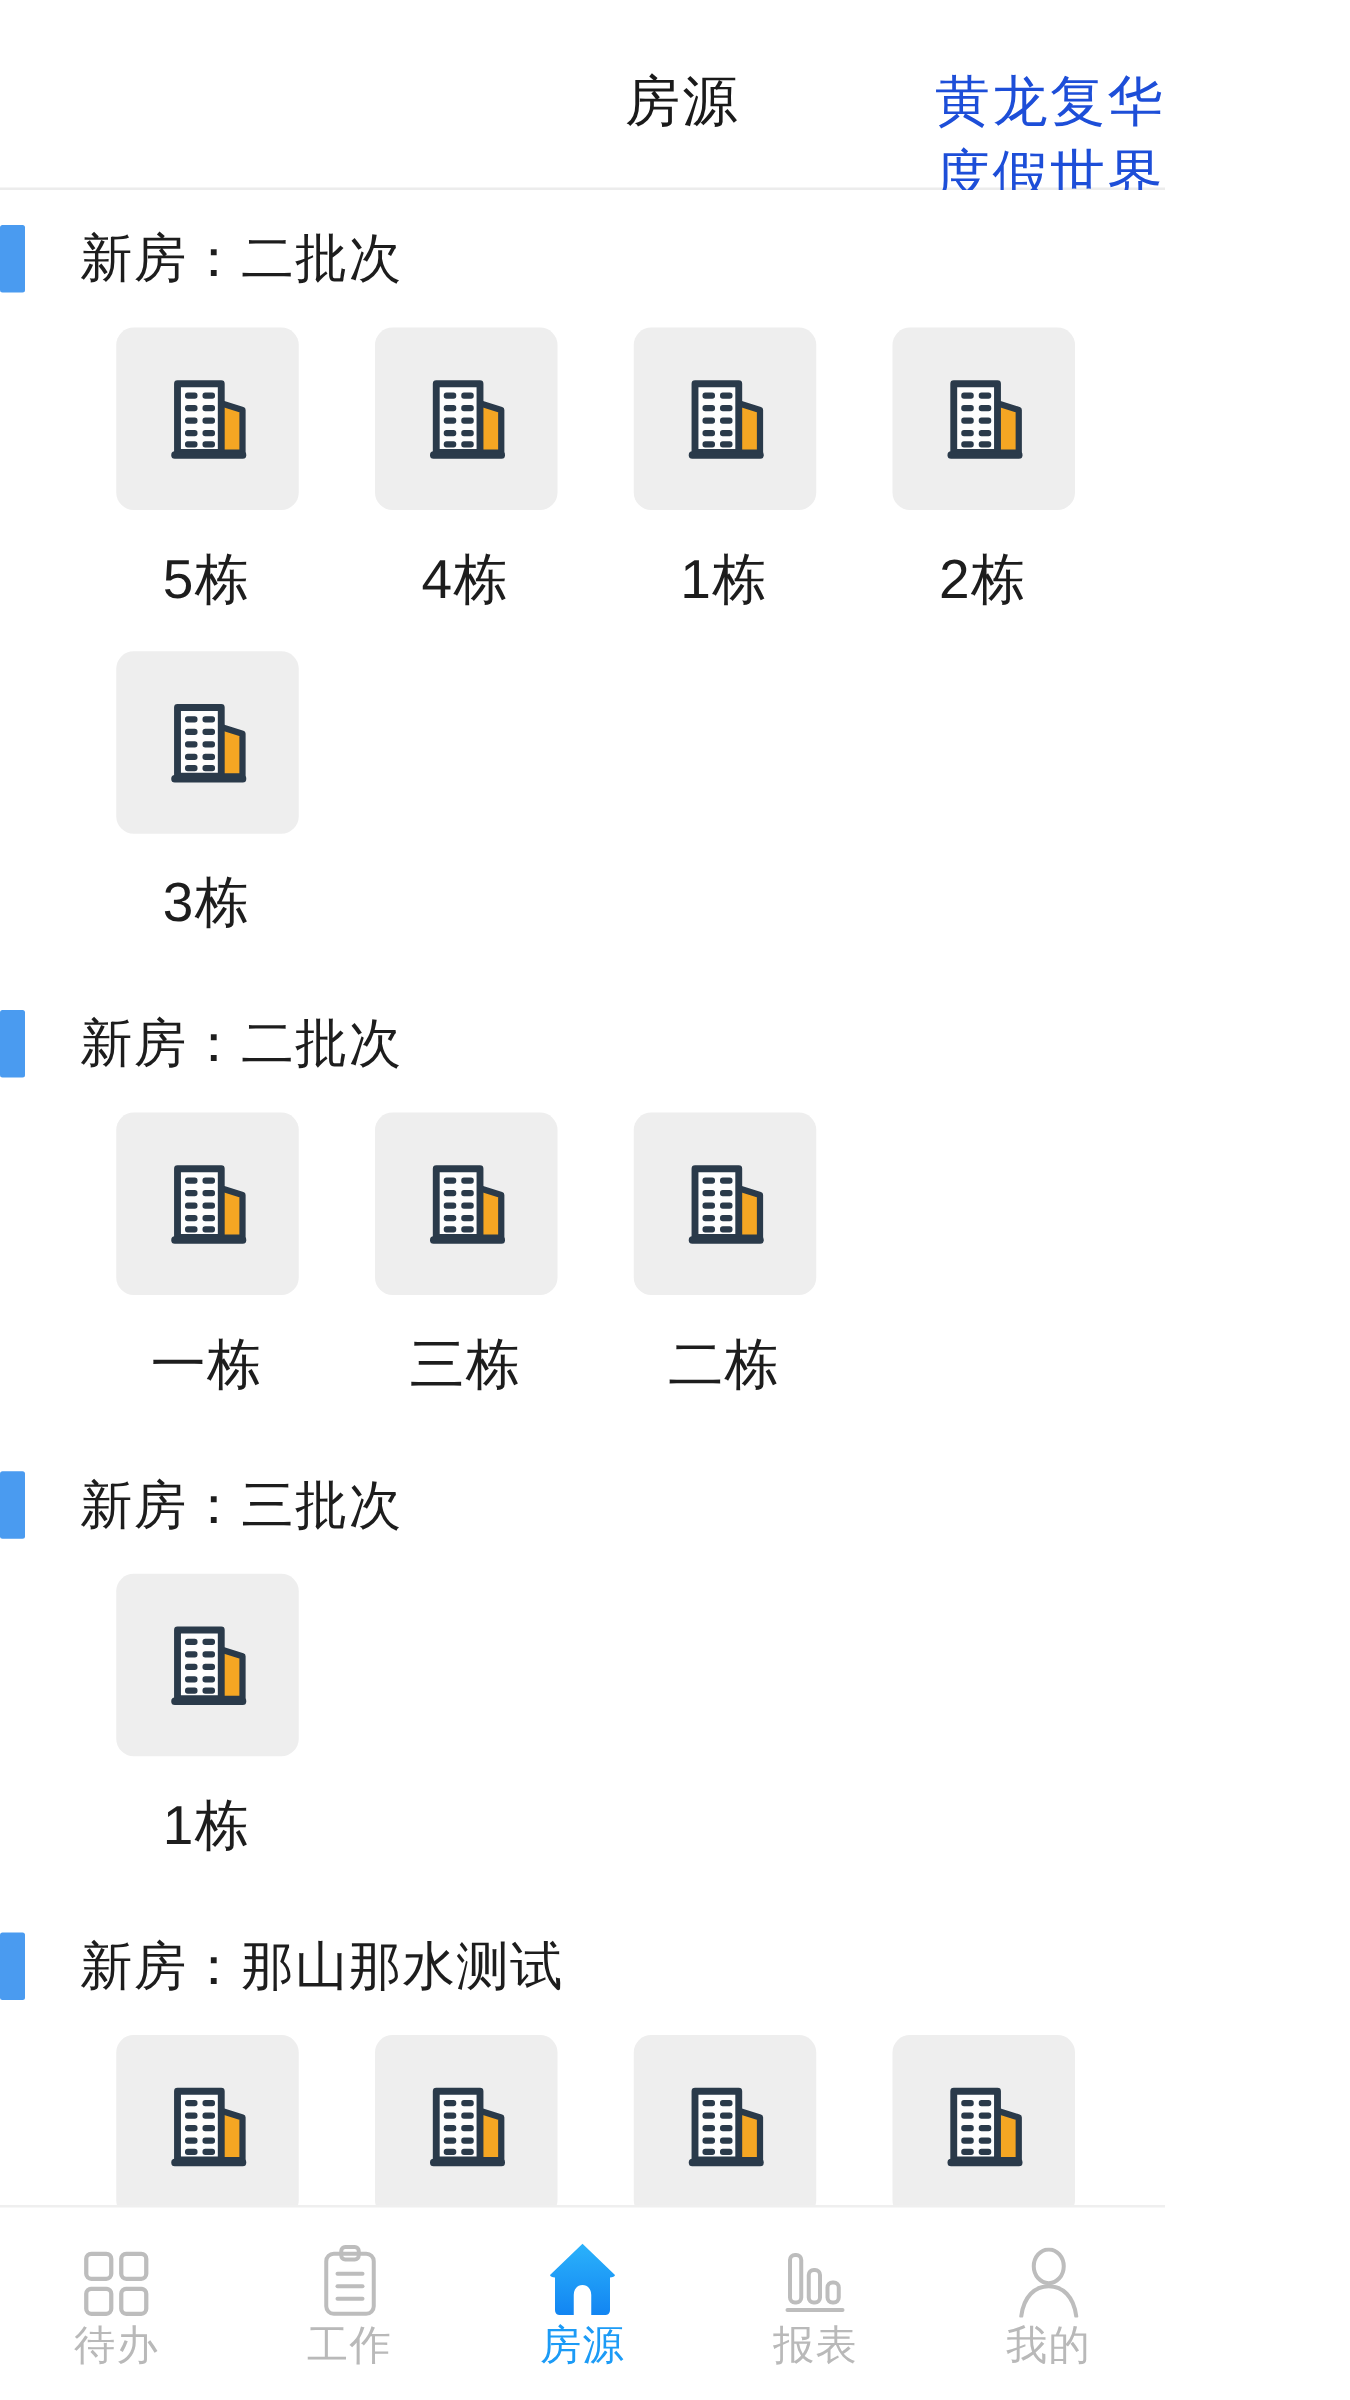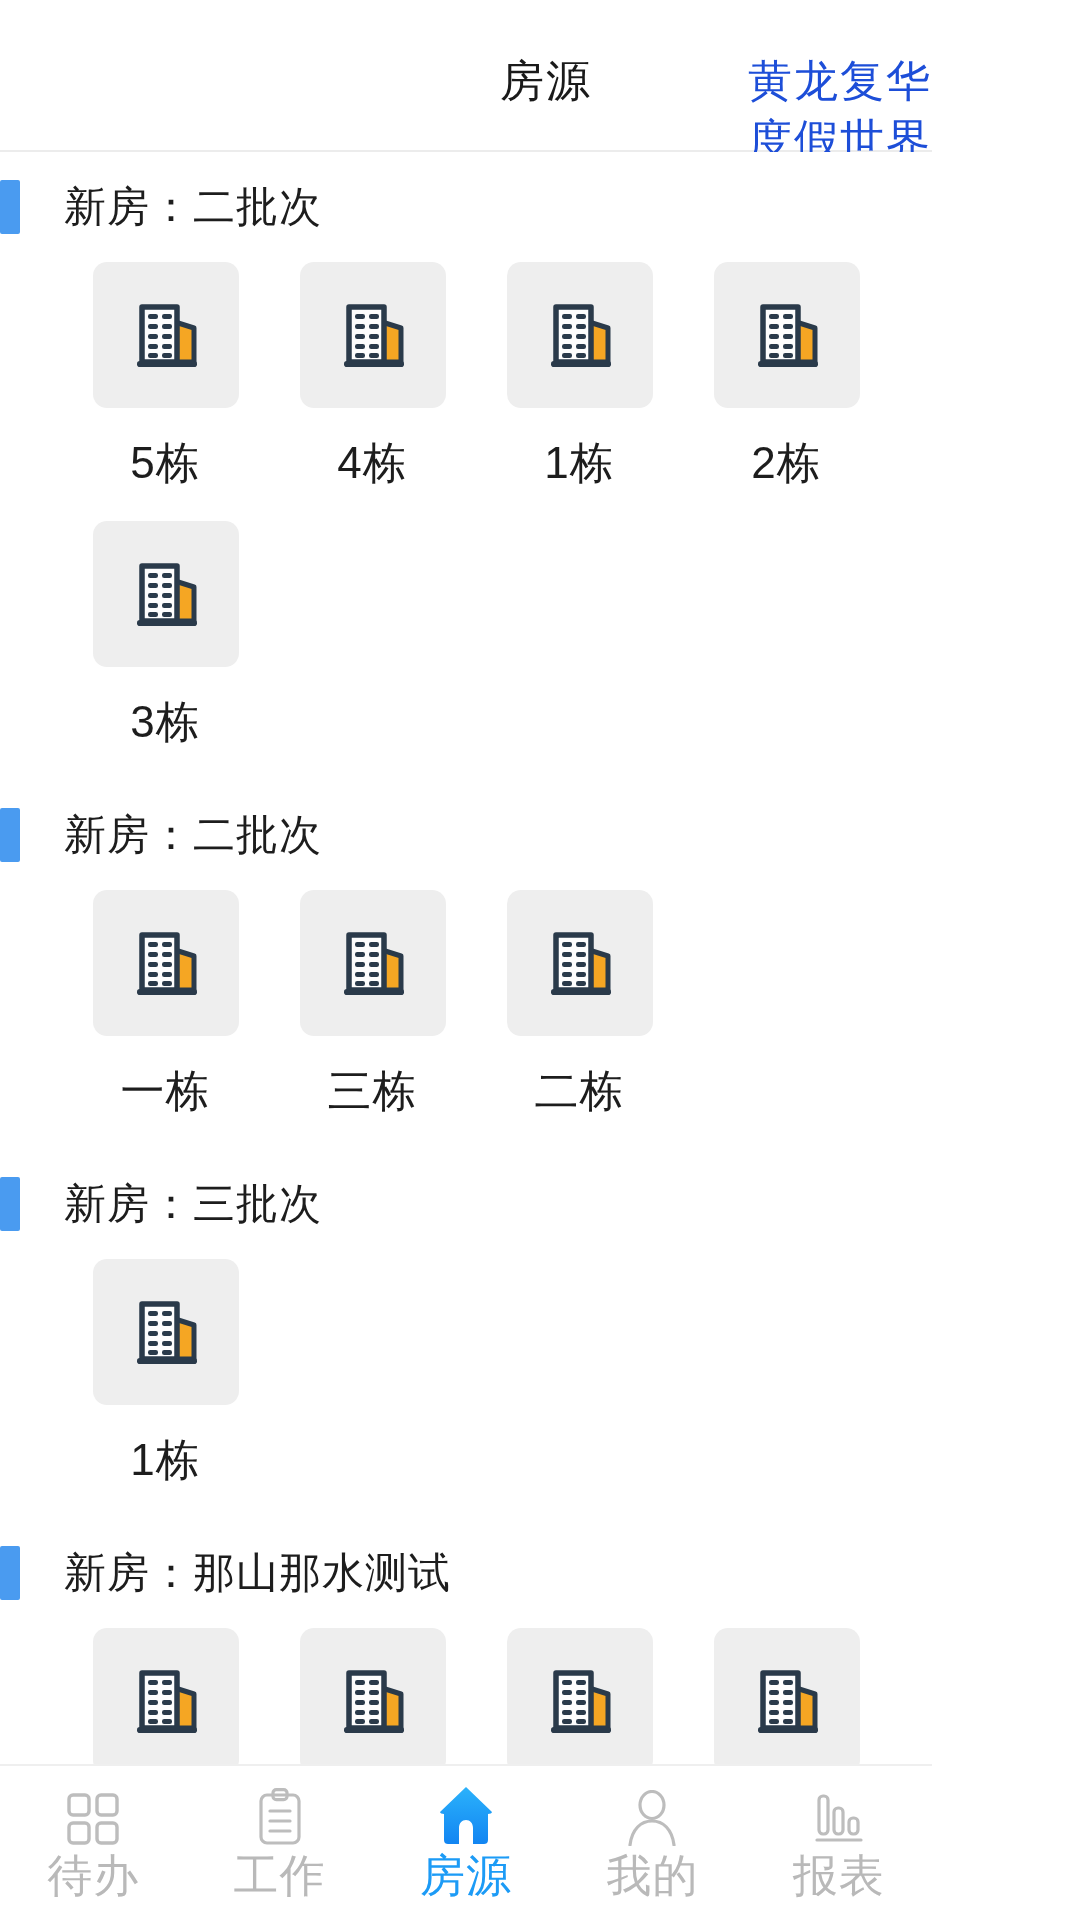--- a/index.html
+++ b/index.html
@@ -133,21 +133,21 @@
     padding-top: 8px;
   }
   .tab-icon {
     height: 58px;
     display: flex;
     align-items: flex-end;
     justify-content: center;
   }
   .tab-icon svg { display: block; }
   .tab-label {
-    font-size: 45px;
+    font-size: 33px;
     color: #b9b9b9;
     letter-spacing: 1px;
   }
   .tab.active .tab-label { color: #1c9bf6; }
 </style>
 </head>
 <body>
 
 <div class="phone">
 
@@ -511,32 +511,32 @@
               </linearGradient>
             </defs>
             <path d="M29 1 L55 26 C55 27 53 28 51 28 L51 54 C51 57 49 58 47 58 L36 58 L36 42 C36 37 33 34 29 34 C25 34 22 37 22 42 L22 58 L11 58 C9 58 7 57 7 54 L7 28 C5 28 3 27 3 26 Z" fill="url(#hg)"></path>
           </svg>
         </div>
         <div class="tab-label">房源</div>
       </div>
       <div class="tab">
         <div class="tab-icon">
           <svg width="54" height="56" viewBox="0 0 54 56" aria-hidden="true" fill="none" stroke="#bdbdbd" stroke-width="3.2" stroke-linecap="round">
-            <ellipse cx="27" cy="15" rx="12" ry="13.5"></ellipse>
-            <path d="M5 55 C7 39 16 31 27 31 C38 31 47 39 49 55"></path>
-          </svg>
-        </div>
-        <div class="tab-label">我的</div>
-      </div>
-      <div class="tab">
-        <div class="tab-icon">
-          <svg width="54" height="56" viewBox="0 0 54 56" aria-hidden="true" fill="none" stroke="#bdbdbd" stroke-width="3.2" stroke-linecap="round">
             <rect x="7" y="6" width="9" height="38" rx="4"></rect>
             <rect x="22" y="18" width="9" height="26" rx="4"></rect>
             <rect x="37" y="28" width="9" height="16" rx="4"></rect>
             <line x1="5" y1="50" x2="49" y2="50"></line>
           </svg>
         </div>
         <div class="tab-label">报表</div>
       </div>
+      <div class="tab">
+        <div class="tab-icon">
+          <svg width="54" height="56" viewBox="0 0 54 56" aria-hidden="true" fill="none" stroke="#bdbdbd" stroke-width="3.2" stroke-linecap="round">
+            <ellipse cx="27" cy="15" rx="12" ry="13.5"></ellipse>
+            <path d="M5 55 C7 39 16 31 27 31 C38 31 47 39 49 55"></path>
+          </svg>
+        </div>
+        <div class="tab-label">我的</div>
+      </div>
     </div>
 
 </div>
 
 </body></html>

